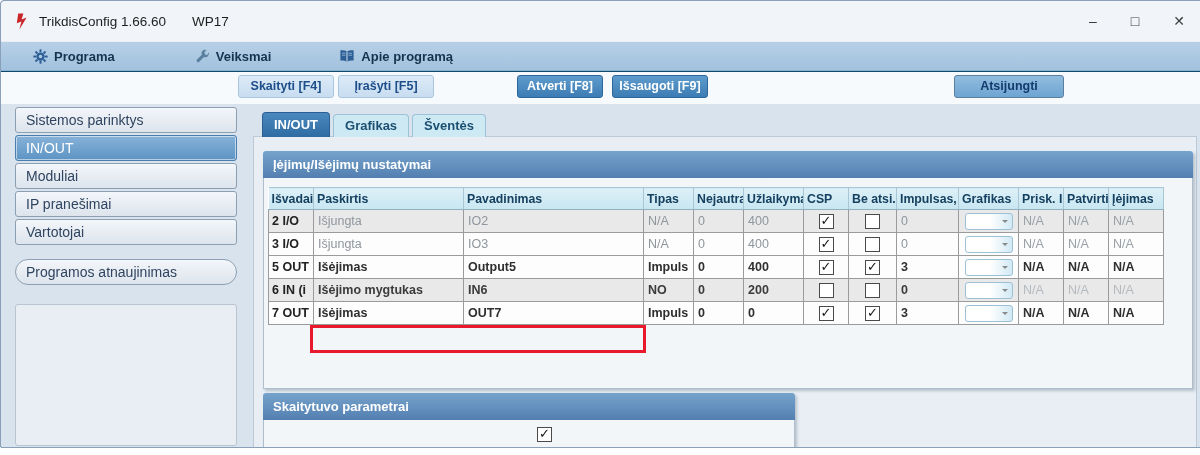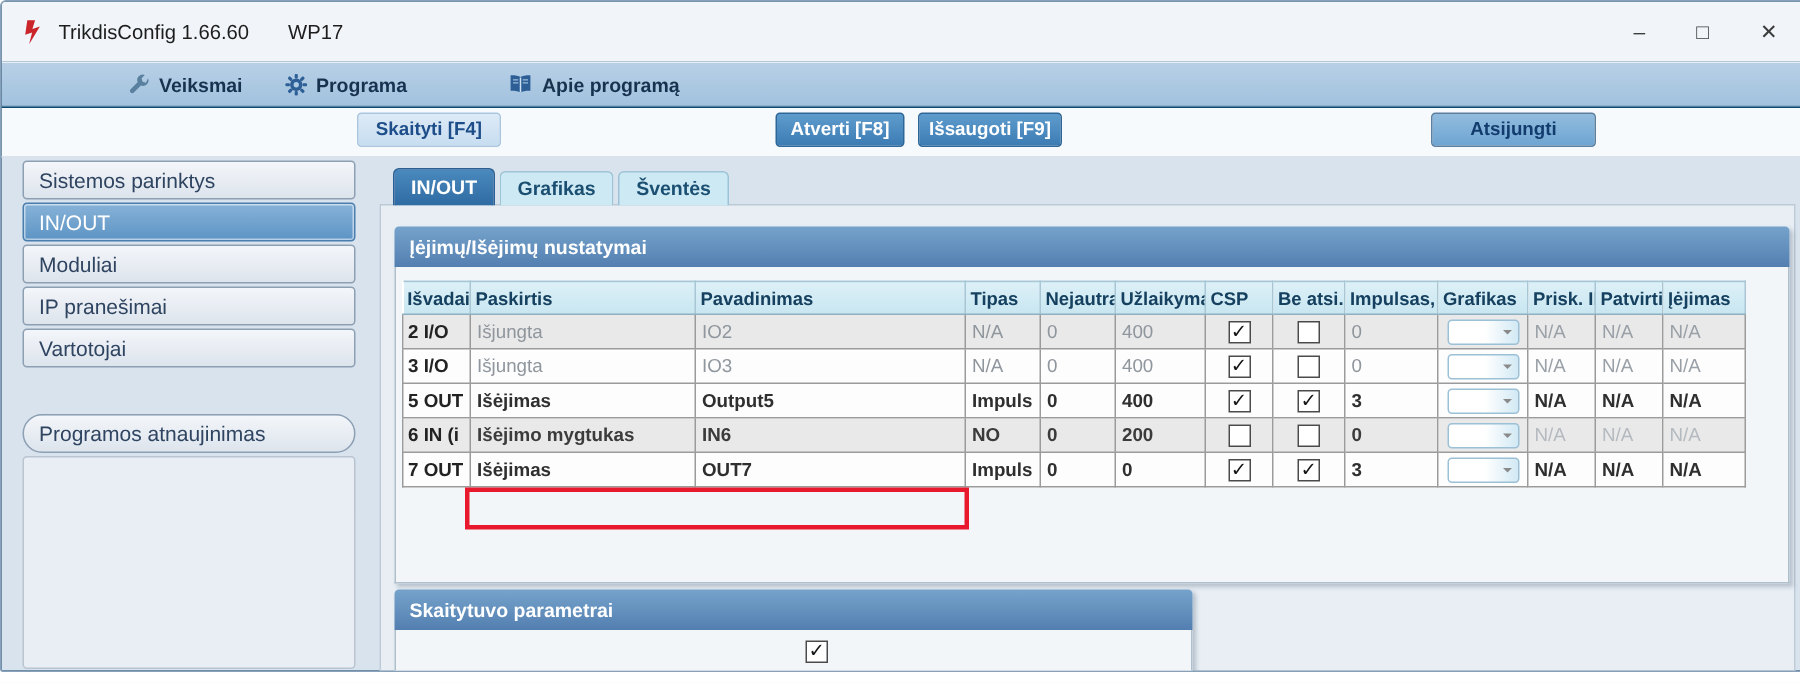--- a/index.html
+++ b/index.html
@@ -107,70 +107,71 @@
     <span class="title-text">TrikdisConfig 1.66.60</span>
     <span class="workspace-text">WP17</span>
     <div class="win-controls">
       <span class="win-btn">–</span>
       <span class="win-btn">□</span>
       <span class="win-btn">✕</span>
     </div>
   </div>
 
   <div class="menubar">
-    <div class="menu-item" style="margin-left:52px;">
-      <svg width="15" height="15" viewBox="0 0 16 16">
-        <path fill="#59809f" d="M14.6 3.4a3.9 3.9 0 0 1-5.1 5.1l-5 5a1.6 1.6 0 1 1-2.3-2.3l5-5a3.9 3.9 0 0 1 5.1-5.1L10 3.4l.7 2.4 2.4.7z"></path>
-      </svg>
-      <span>Veiksmai</span>
-    </div>
     <div class="menu-item">
       <svg width="15" height="15" viewBox="0 0 16 16">
         <g fill="#2d5f96" transform="translate(8,8)">
           <circle r="4.4"></circle>
           <g>
             <rect x="-1.1" y="-7.7" width="2.2" height="3.2" rx="0.7"></rect>
             <rect x="-1.1" y="-7.7" width="2.2" height="3.2" rx="0.7" transform="rotate(45)"></rect>
             <rect x="-1.1" y="-7.7" width="2.2" height="3.2" rx="0.7" transform="rotate(90)"></rect>
             <rect x="-1.1" y="-7.7" width="2.2" height="3.2" rx="0.7" transform="rotate(135)"></rect>
             <rect x="-1.1" y="-7.7" width="2.2" height="3.2" rx="0.7" transform="rotate(180)"></rect>
             <rect x="-1.1" y="-7.7" width="2.2" height="3.2" rx="0.7" transform="rotate(225)"></rect>
             <rect x="-1.1" y="-7.7" width="2.2" height="3.2" rx="0.7" transform="rotate(270)"></rect>
             <rect x="-1.1" y="-7.7" width="2.2" height="3.2" rx="0.7" transform="rotate(315)"></rect>
           </g>
           <circle r="1.9" fill="#aecbe4"></circle>
         </g>
       </svg>
       <span>Programa</span>
     </div>
+    <div class="menu-item" style="margin-left:52px;">
+      <svg width="15" height="15" viewBox="0 0 16 16">
+        <path fill="#59809f" d="M14.6 3.4a3.9 3.9 0 0 1-5.1 5.1l-5 5a1.6 1.6 0 1 1-2.3-2.3l5-5a3.9 3.9 0 0 1 5.1-5.1L10 3.4l.7 2.4 2.4.7z"></path>
+      </svg>
+      <span>Veiksmai</span>
+    </div>
     <div class="menu-item" style="margin-left:40px;">
       <svg width="16" height="14" viewBox="0 0 16 14">
         <path fill="#2d5f96" d="M8 2.4C6.8 1.5 4.9 1.2 1.4 1.2v10.3c3.5 0 5.4.3 6.6 1.2 1.2-.9 3.1-1.2 6.6-1.2V1.2c-3.5 0-5.4.3-6.6 1.2z"></path>
         <path stroke="#cfe2f2" stroke-width="1" fill="none" d="M8 2.6v10"></path>
         <path stroke="#9dbdd9" stroke-width="0.8" fill="none" d="M3 4.2h3.5M3 6.2h3.5M9.5 4.2H13M9.5 6.2H13"></path>
       </svg>
       <span>Apie programą</span>
     </div>
   </div>
 
   <div class="toolbar">
     <div class="tb-btn tb-light" id="btn-read">Skaityti [F4]</div>
+    <div class="tb-btn tb-light" id="btn-write">Įrašyti [F5]</div>
     <div class="tb-btn tb-primary" id="btn-open">Atverti [F8]</div>
     <div class="tb-btn tb-primary" id="btn-save">Išsaugoti [F9]</div>
     <div class="tb-btn tb-secondary" id="btn-disconnect">Atsijungti</div>
   </div>
 
   <div class="content">
 
     <div class="sidebar-item" style="top:3px;">Sistemos parinktys</div>
     <div class="sidebar-item active" style="top:31px;">IN/OUT</div>
     <div class="sidebar-item" style="top:59px;">Moduliai</div>
     <div class="sidebar-item" style="top:87px;">IP pranešimai</div>
     <div class="sidebar-item" style="top:115px;">Vartotojai</div>
-    <div class="sidebar-item" style="top:172px;border-radius:13px;">Programos atnaujinimas</div>
+    <div class="sidebar-item" style="top:155px;border-radius:13px;">Programos atnaujinimas</div>
     <div class="sidebar-empty"></div>
 
     <div class="tabs">
       <div class="tab active">IN/OUT</div>
       <div class="tab">Grafikas</div>
       <div class="tab">Šventės</div>
     </div>
     <div class="tab-panel"></div>
 
     <div class="group" id="group-io">

